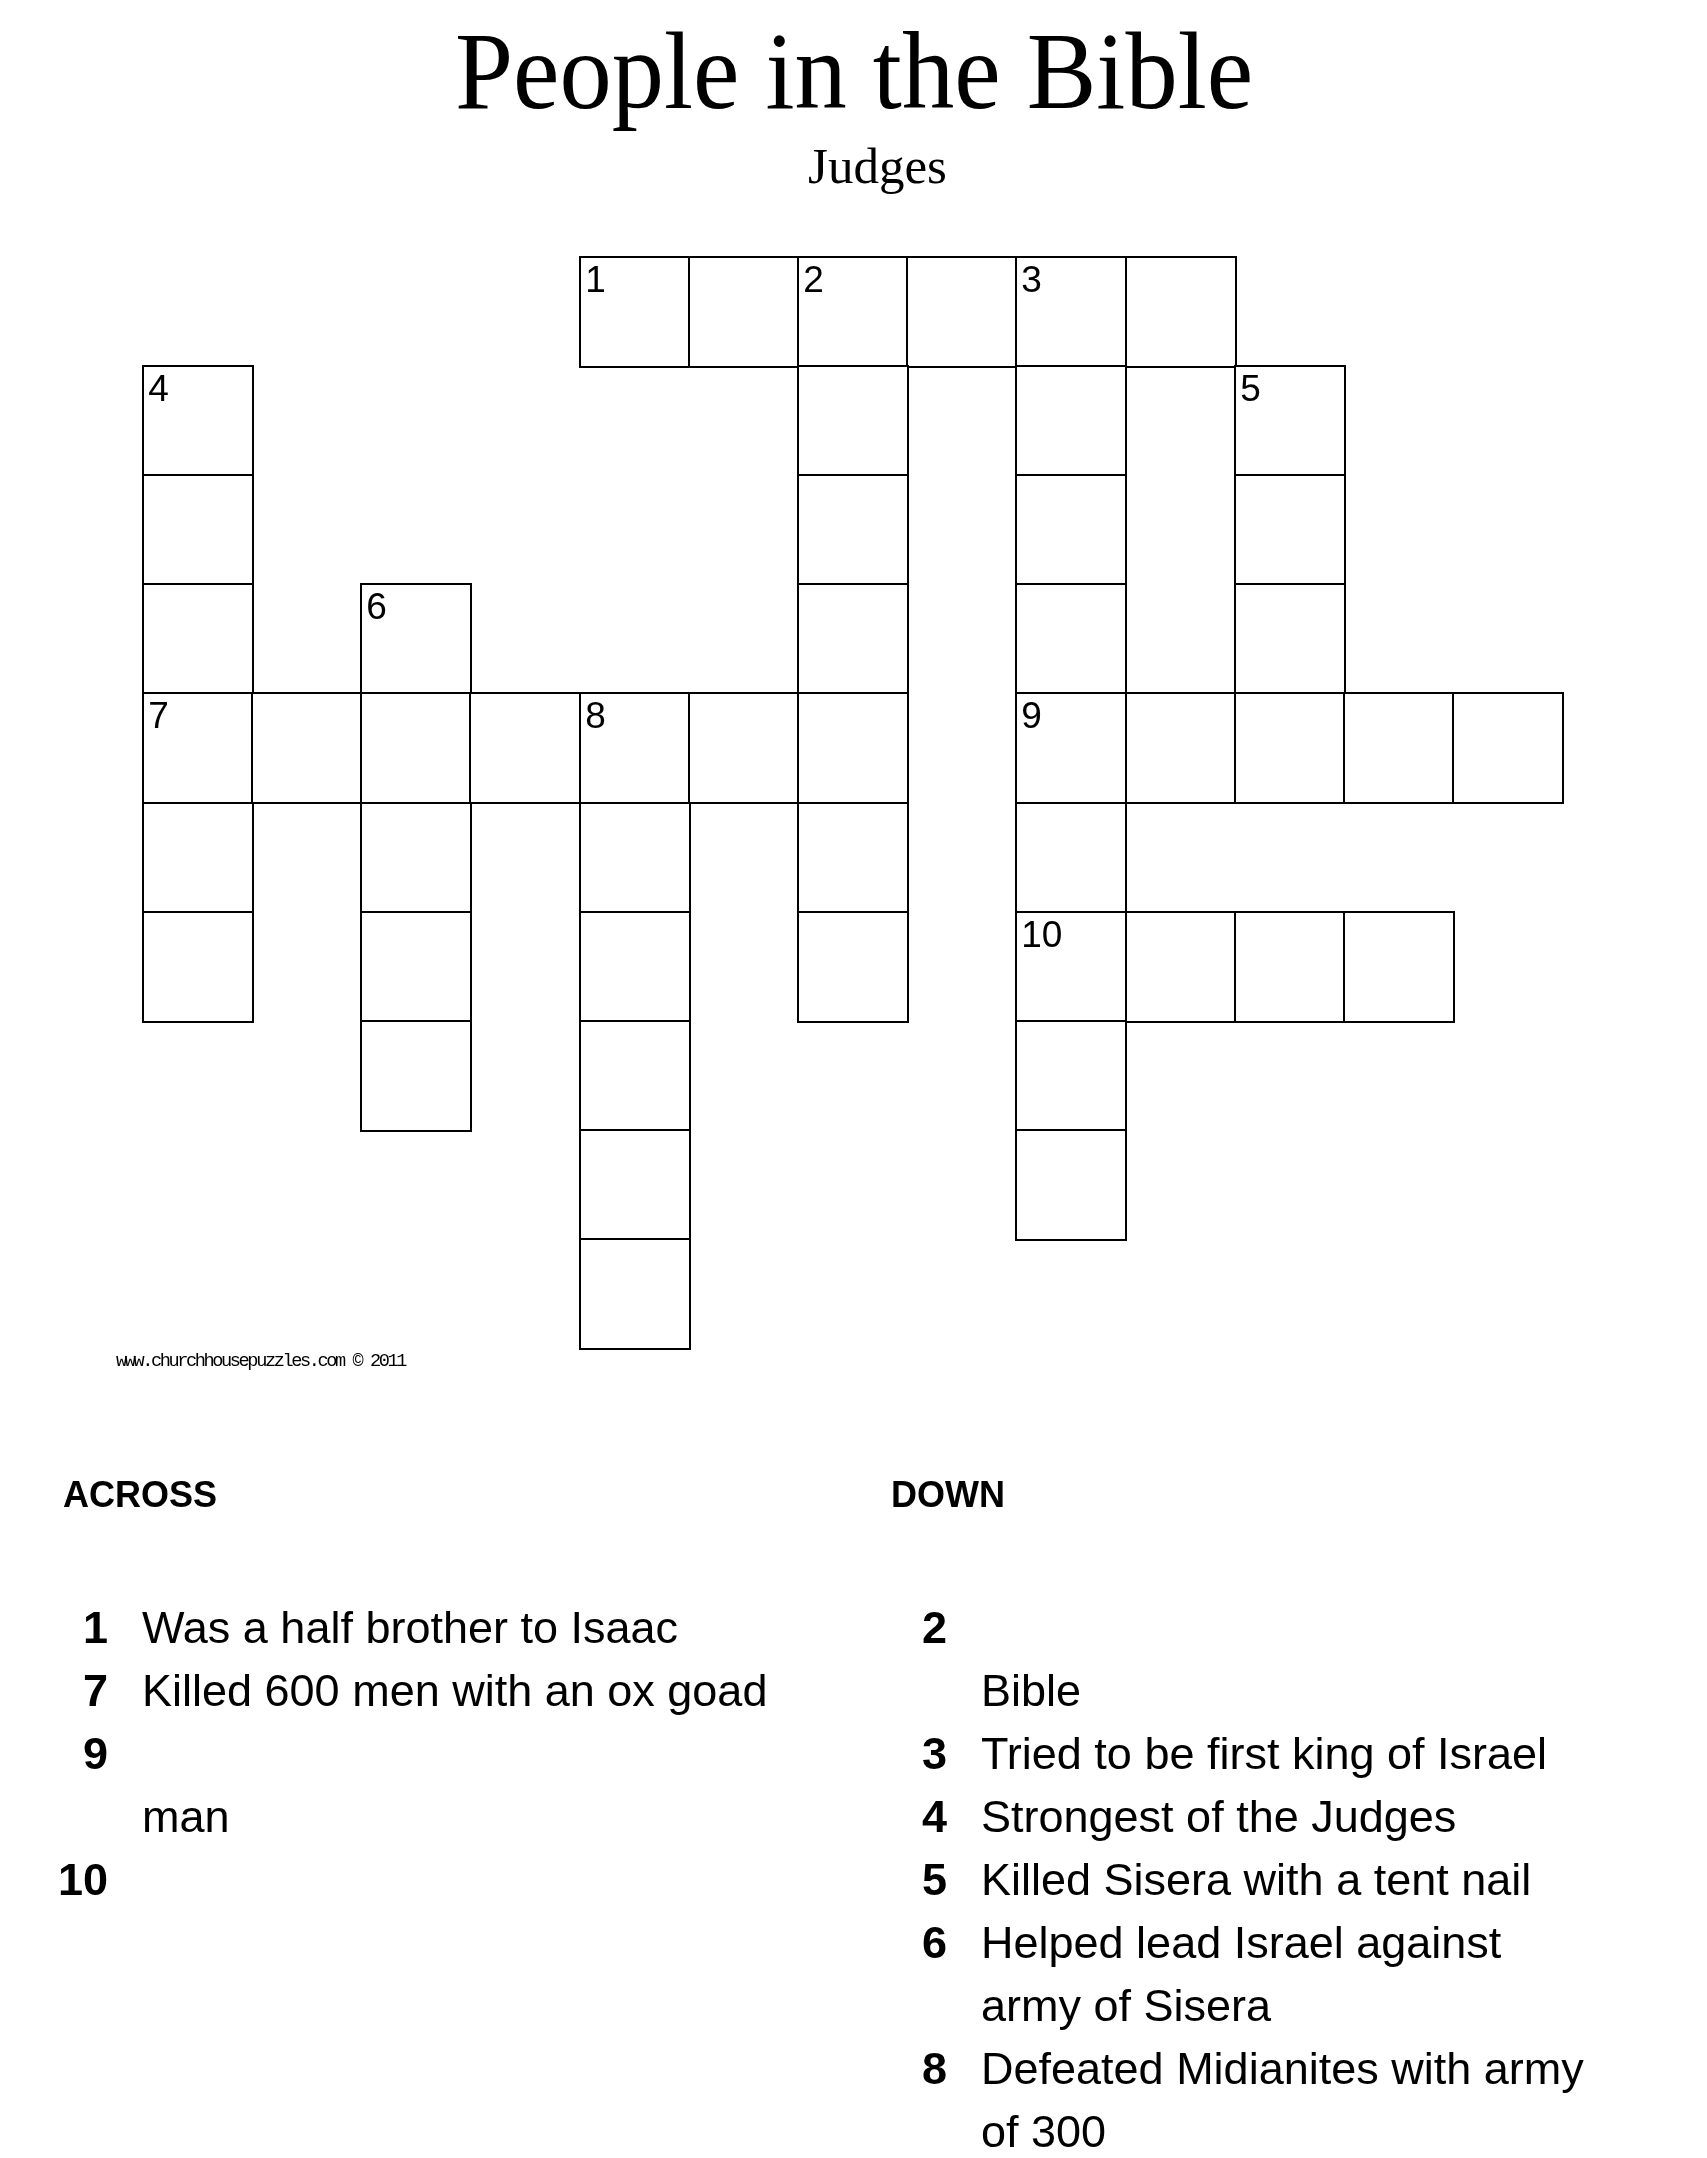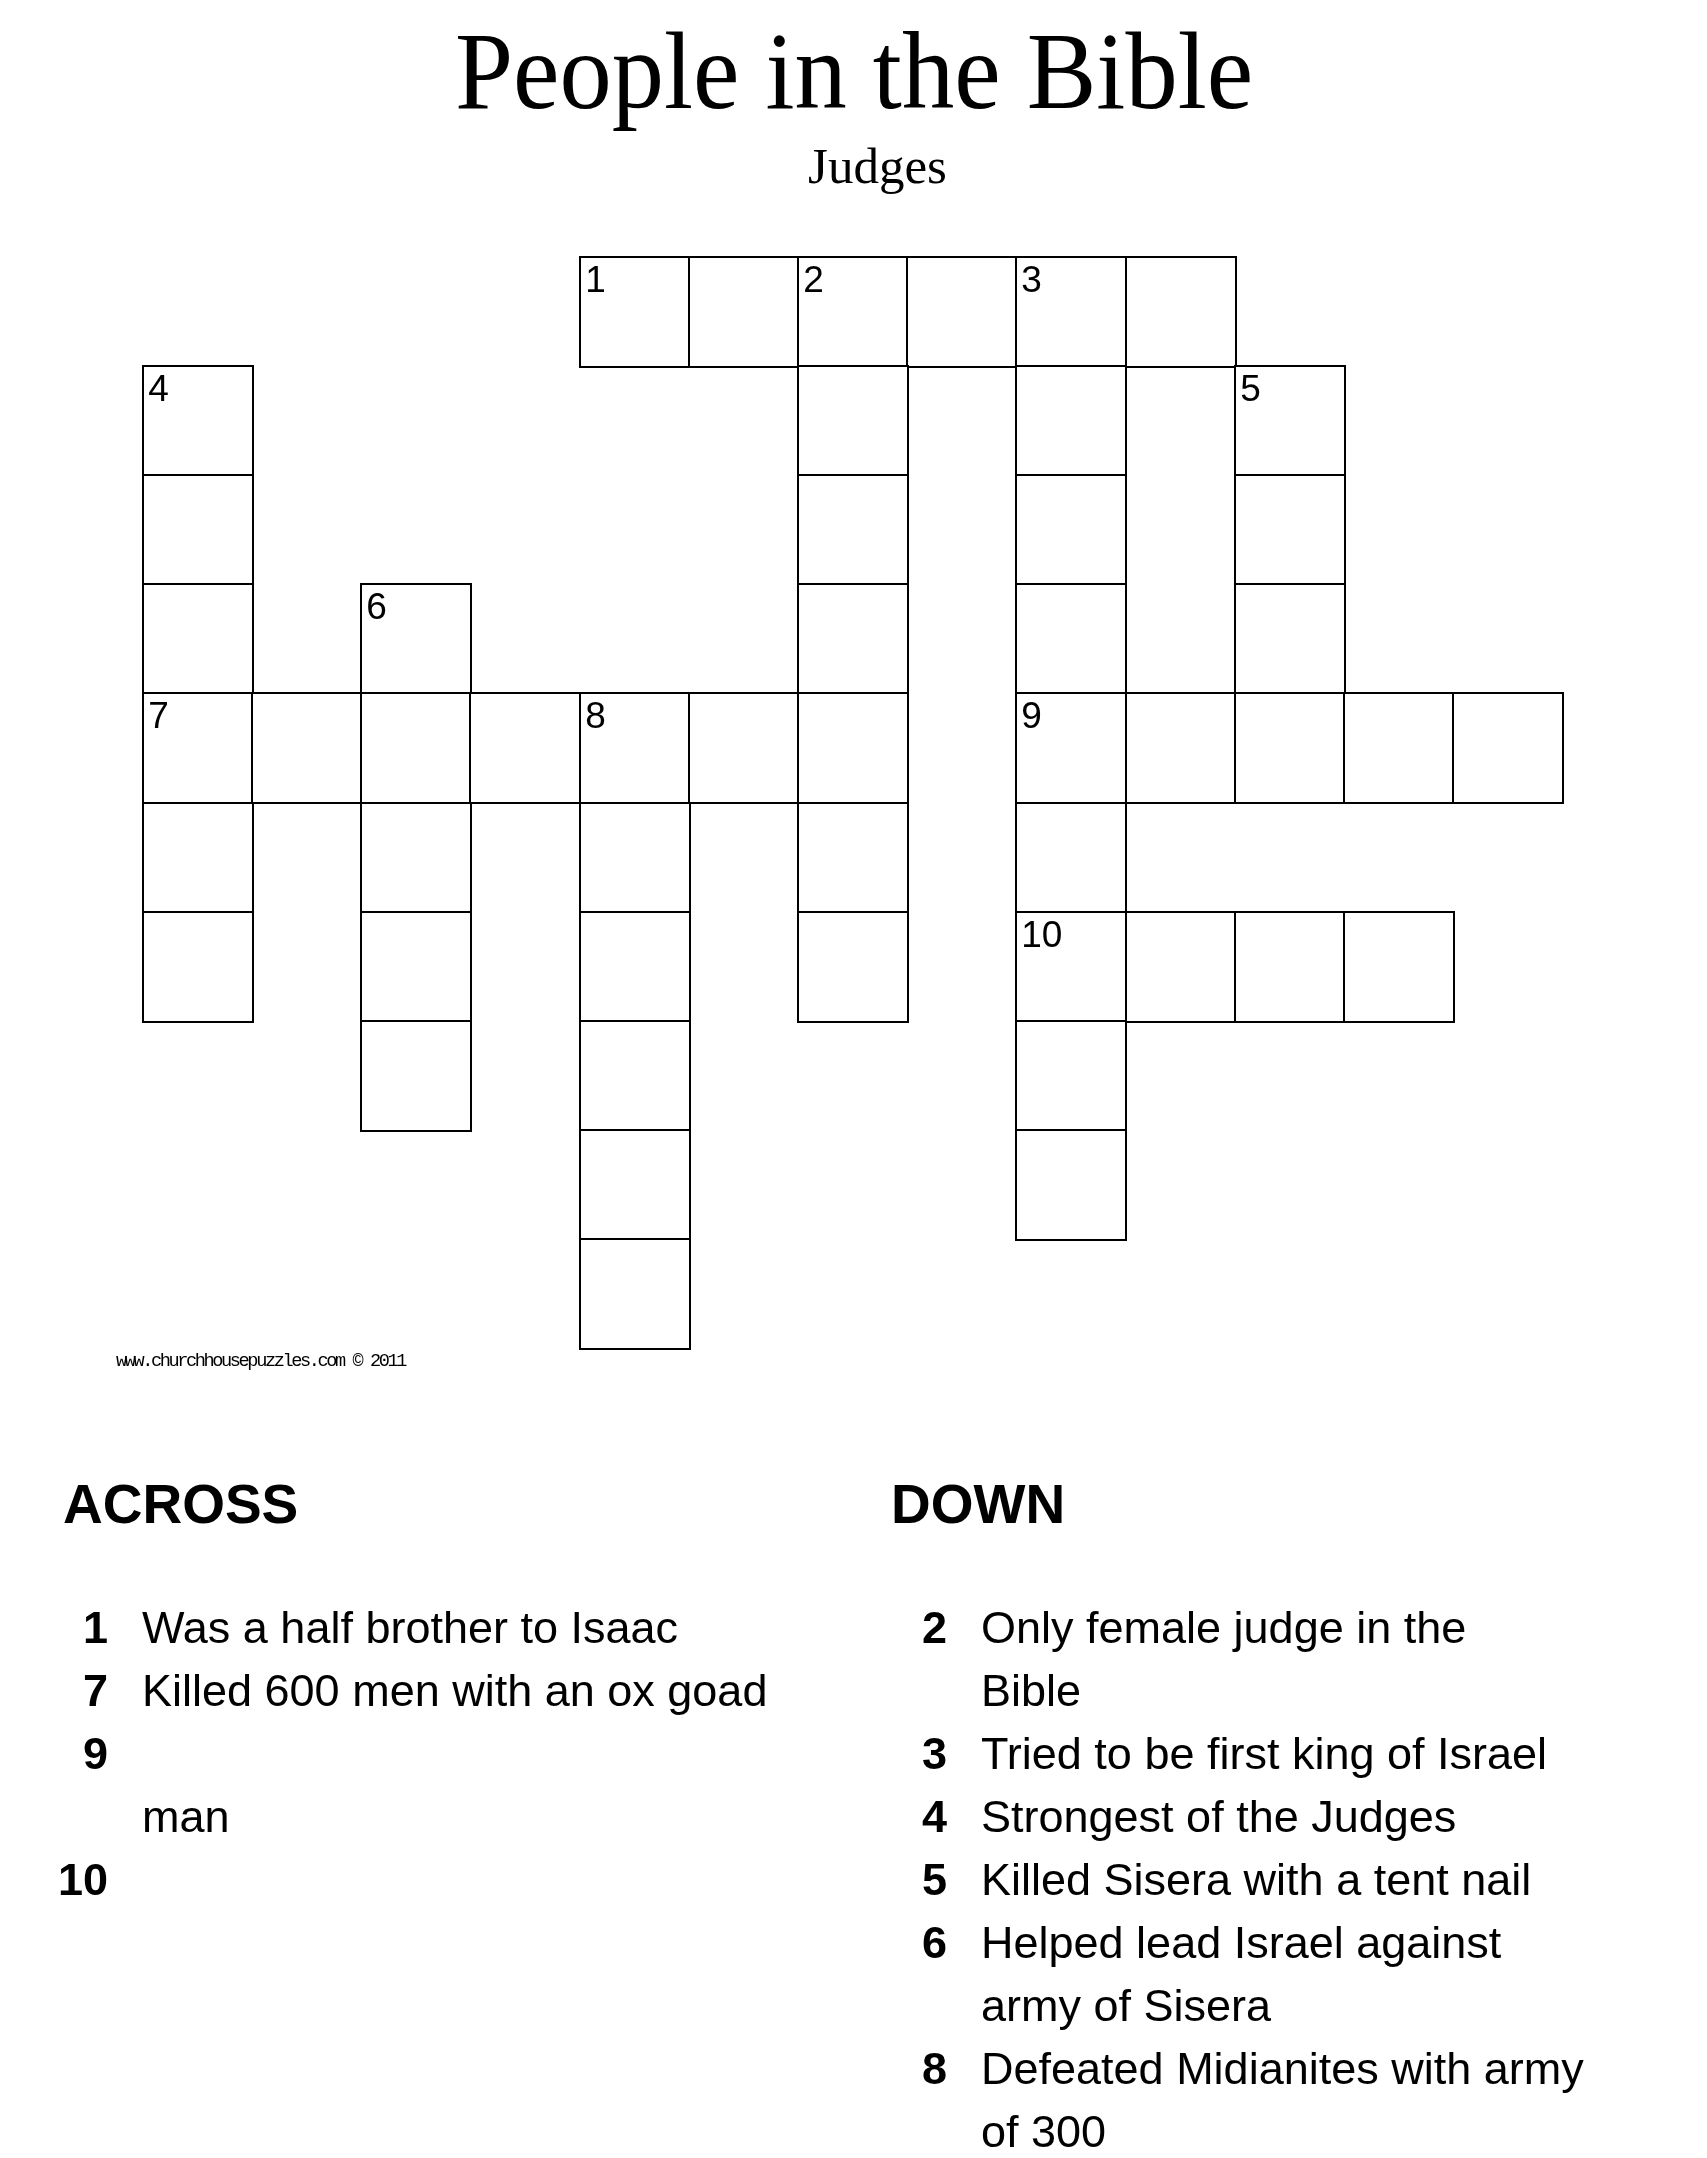--- a/index.html
+++ b/index.html
@@ -51,21 +51,21 @@
     position: absolute; left: 116px; top: 1343px;
     font-family: "Liberation Mono", "DejaVu Sans Mono", monospace;
     font-size: 18.6px; letter-spacing: -2.4px;
     white-space: pre;
     margin-top: 8px;
   }
 
   
   .clue-heading {
     position: absolute; top: 1477px;
-    font-size: 55px; font-weight: bold; line-height: 1;
+    font-size: 36px; font-weight: bold; line-height: 1;
     white-space: nowrap;
   }
   #across-heading { left: 63px; }
   #down-heading  { left: 891px; }
 
   .clue-col { position: absolute; top: 1596px; }
   #across-col { left: 0; }
   #down-col   { left: 839px; }
 
   .clue-row {
@@ -182,21 +182,20 @@
       <div class="clue-number"></div>
       <div class="clue-text">man</div>
     </div>
     <div class="clue-row">
       <div class="clue-number">10</div>
     </div>
   </div>
 <div class="clue-col" id="down-col">
     <div class="clue-row">
       <div class="clue-number">2</div>
-      <div class="clue-text">Only female judge in the</div>
     </div>
     <div class="clue-row">
       <div class="clue-number"></div>
       <div class="clue-text">Bible</div>
     </div>
     <div class="clue-row">
       <div class="clue-number">3</div>
       <div class="clue-text">Tried to be first king of Israel</div>
     </div>
     <div class="clue-row">

